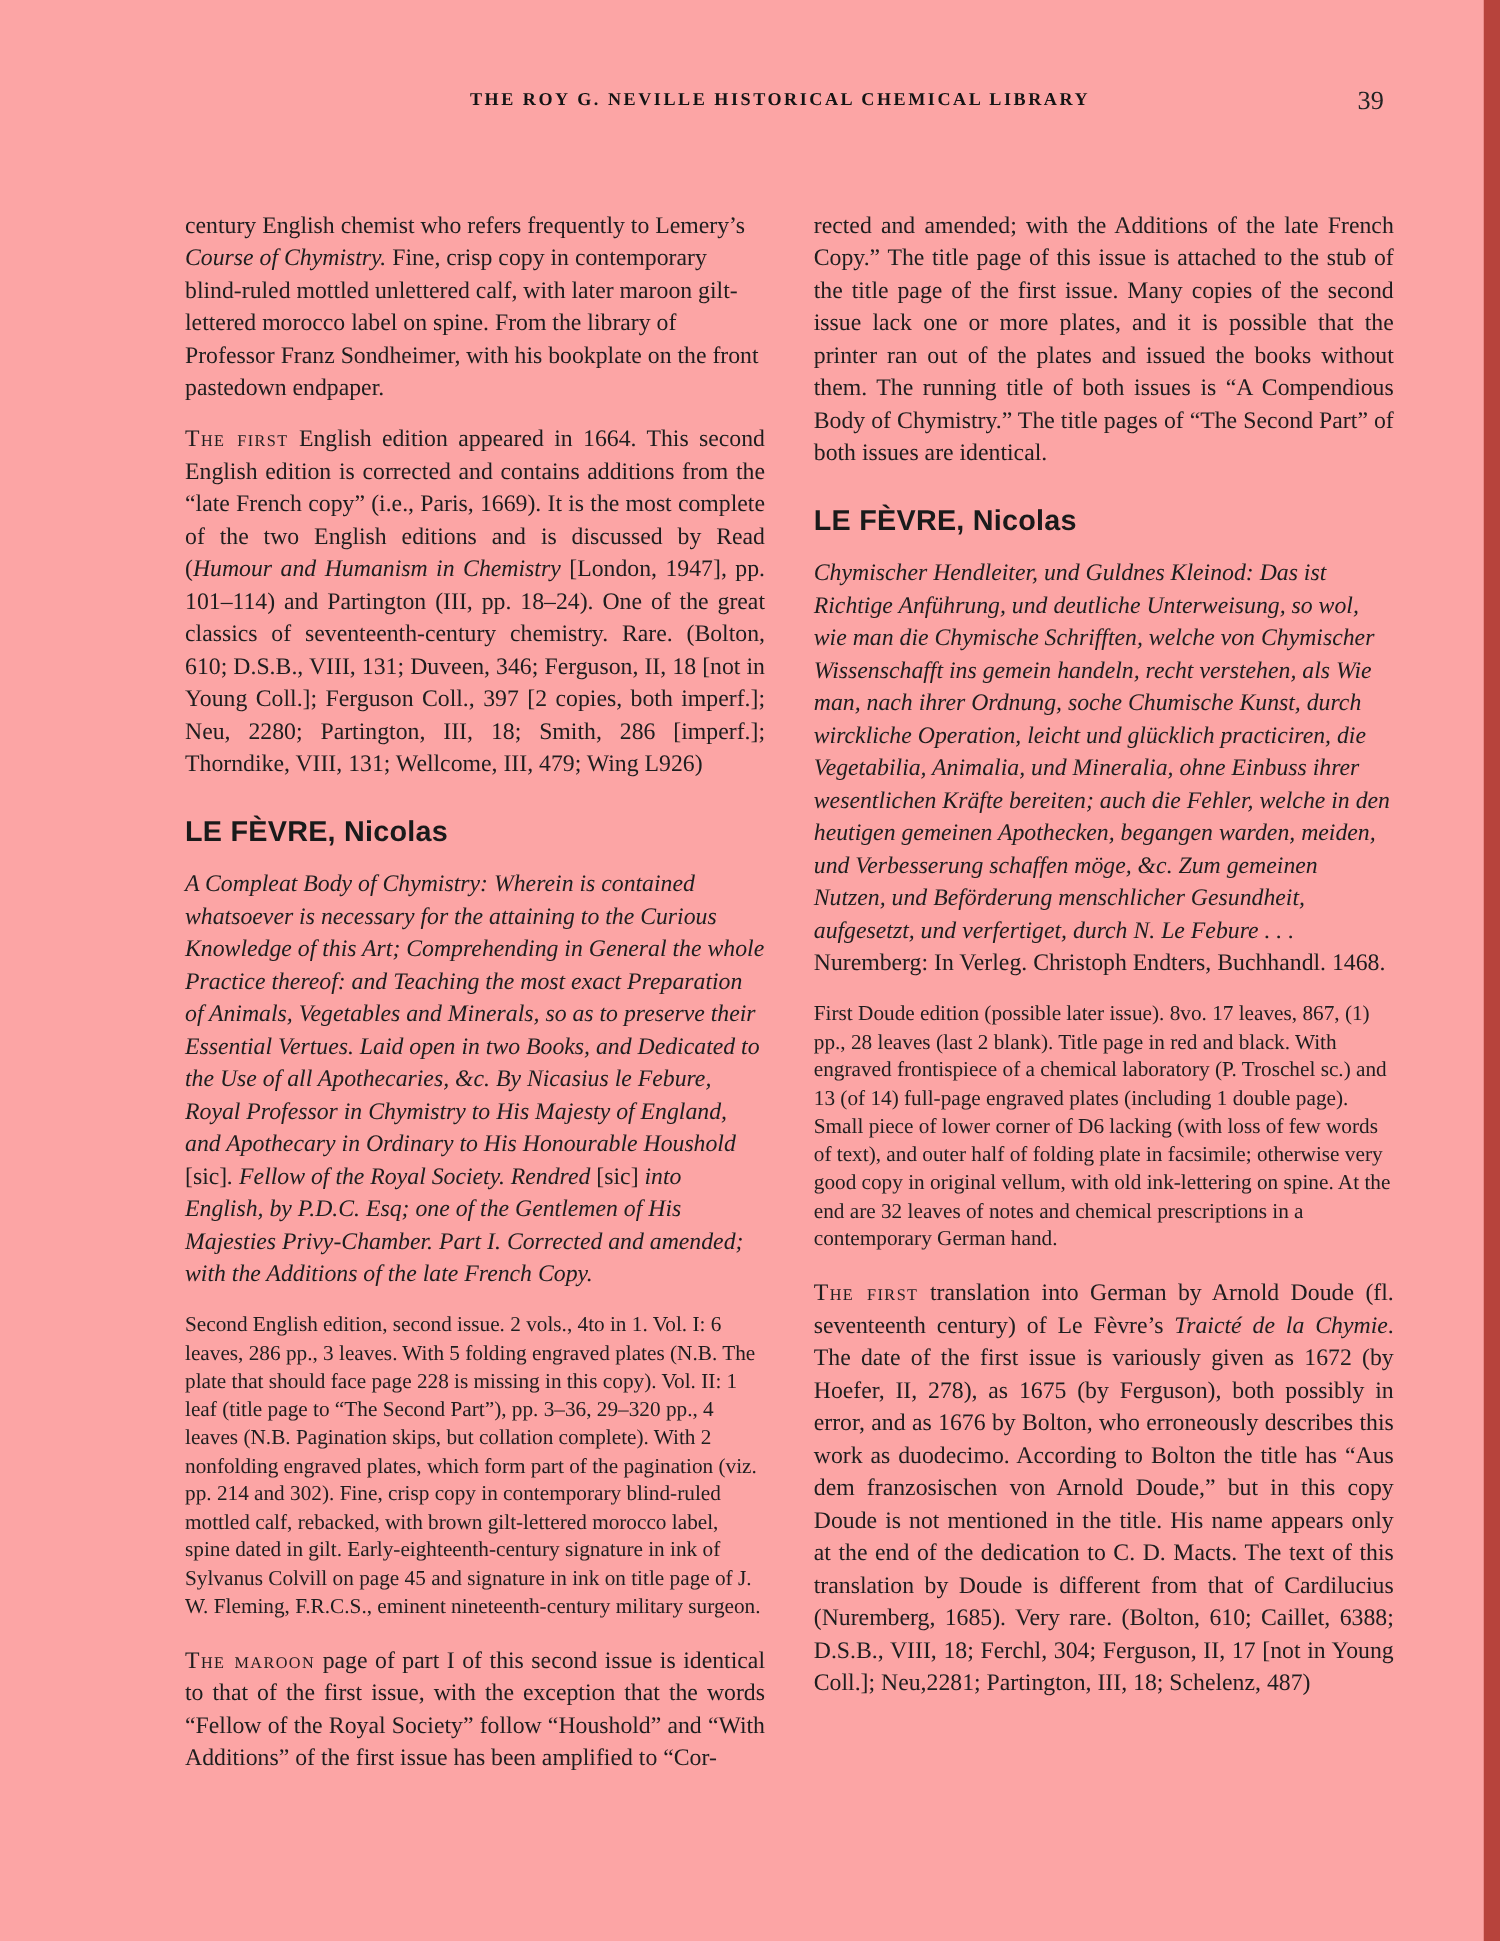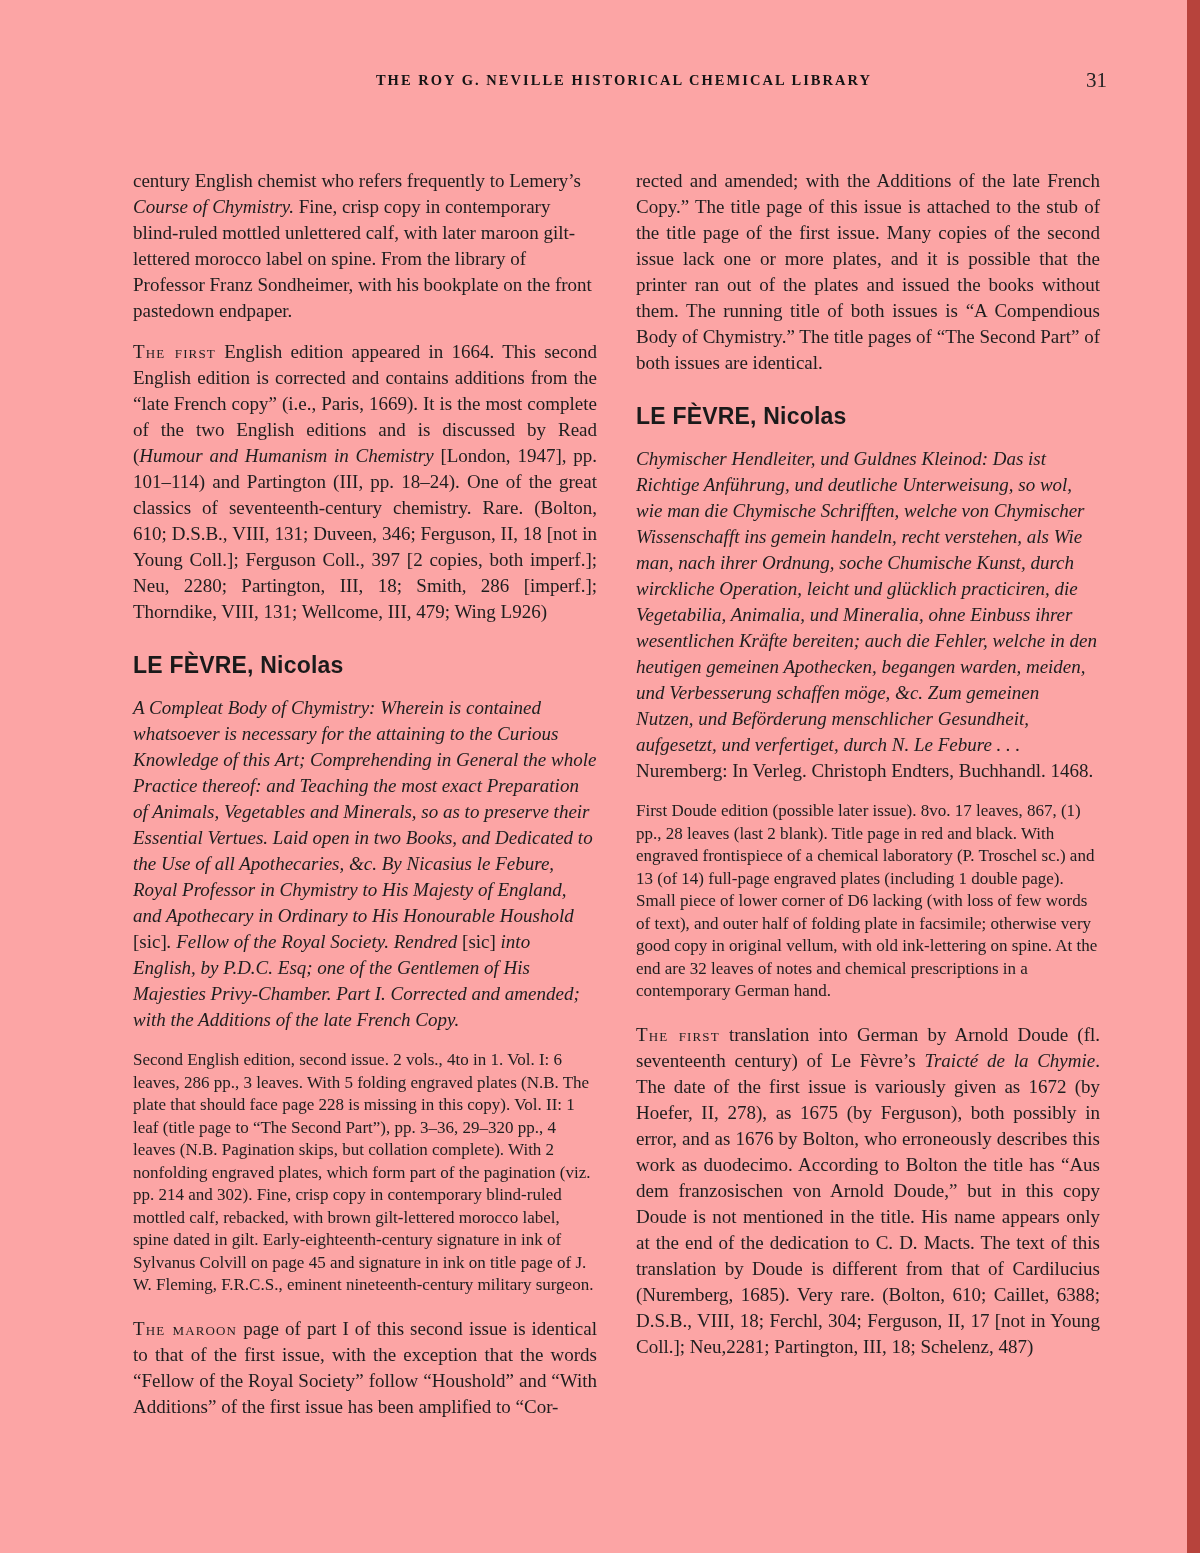--- a/index.html
+++ b/index.html
@@ -14,21 +14,21 @@
   }
   .header{position:absolute;top:72px;left:141px;width:966px;}
   .header-title{
     text-align:center;font-size:14.5px;font-weight:bold;
     letter-spacing:0.14em;color:#141414;
   }
   .page-number{
     position:absolute;right:0;top:-4px;font-size:21px;font-weight:normal;color:#222;
   }
   .columns{
-    position:absolute;top:168px;left:133px;width:967px;
+    position:absolute;top:168px;left:148px;width:967px;
     display:flex;gap:39px;
   }
   .col{width:470px;}
   p{margin:0;}
   .body{font-size:19px;line-height:26px;}
   .just{text-align:justify;}
   .italic{font-style:italic;}
   .it{font-style:italic;}
   .rm{font-style:normal;}
   .lead{font-variant:small-caps;letter-spacing:0.06em;}
@@ -44,21 +44,21 @@
   .note-block{margin:16px 0 19px 0;}
 </style>
 </head>
 <body>
 
 <div class="page" style="--accent: #b7433c;">
   <div class="red-edge"></div>
 
   <div class="header">
     <div class="header-title">THE ROY G. NEVILLE HISTORICAL CHEMICAL LIBRARY</div>
-    <div class="page-number">31</div>
+    <div class="page-number">39</div>
   </div>
 
   <div class="columns">
 
     <div class="col">
       <p class="body sp-after-sm"><span>century English chemist who refers frequently to Lemery’s </span><span class="it">Course of Chymistry.</span><span> Fine, crisp copy in contemporary blind-ruled mottled unlettered calf, with later maroon gilt-lettered morocco label on spine. From the library of Professor Franz Sondheimer, with his bookplate on the front pastedown endpaper.</span></p>
 
       <p class="body just"><span class="lead">The first</span><span><span> English edition appeared in 1664. This second English edition is corrected and contains additions from the “late French copy” (i.e., Paris, 1669). It is the most complete of the two English editions and is discussed by Read (</span><span class="it">Humour and Humanism in Chemistry</span><span> [London, 1947], pp. 101–114) and Partington (III, pp. 18–24). One of the great classics of seventeenth-century chemistry. Rare. (Bolton, 610; D.S.B., VIII, 131; Duveen, 346; Ferguson, II, 18 [not in Young Coll.]; Ferguson Coll., 397 [2 copies, both imperf.]; Neu, 2280; Partington, III, 18; Smith, 286 [imperf.]; Thorndike, VIII, 131; Wellcome, III, 479; Wing L926)</span></span></p>
 
       <h2 class="entry-heading">LE FÈVRE, Nicolas</h2>

